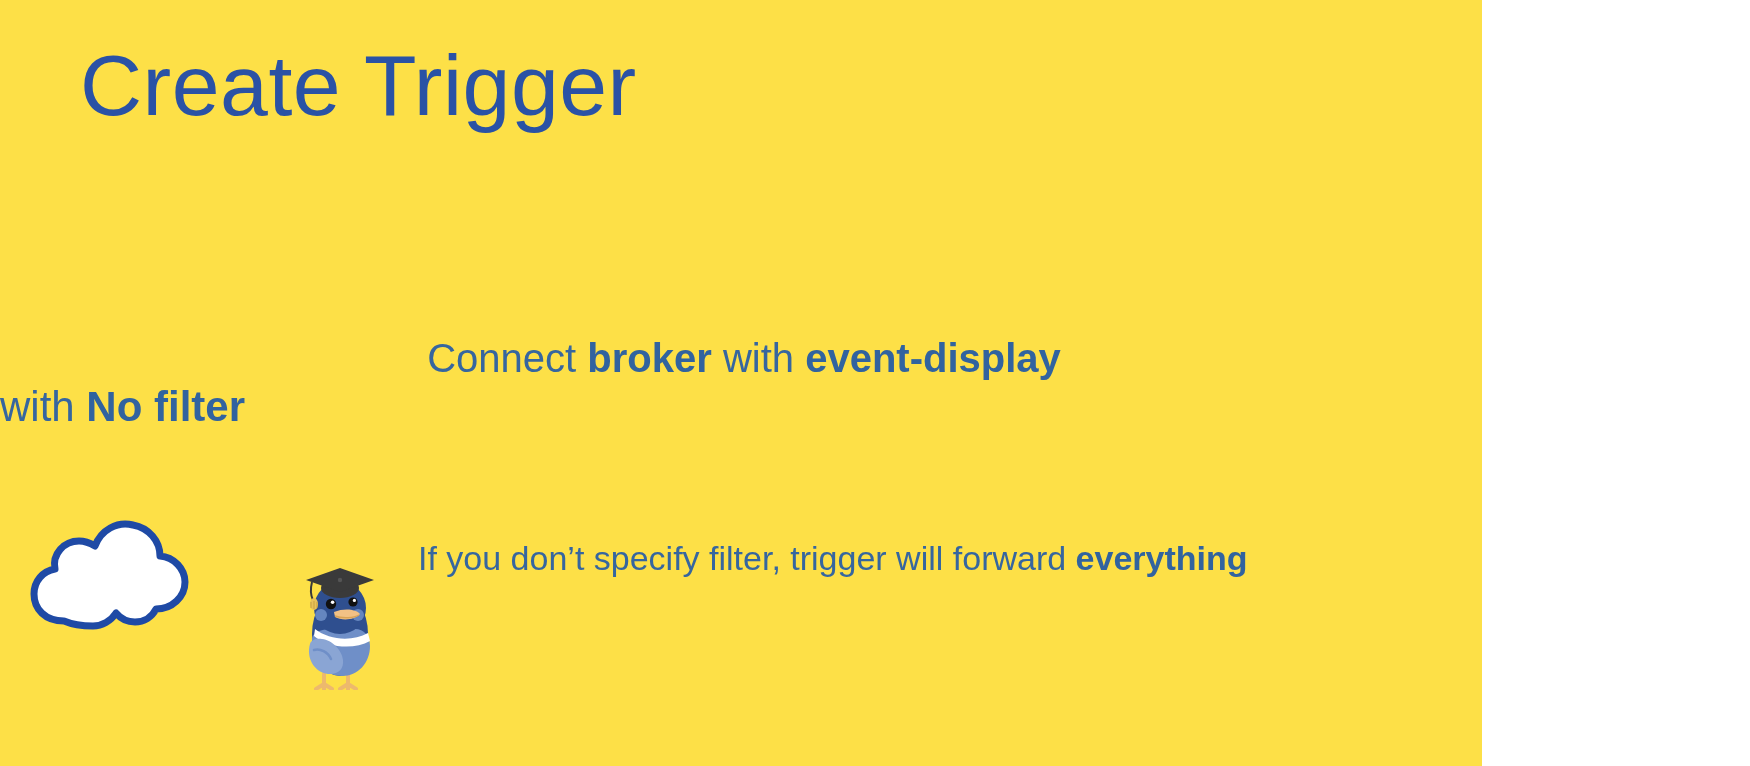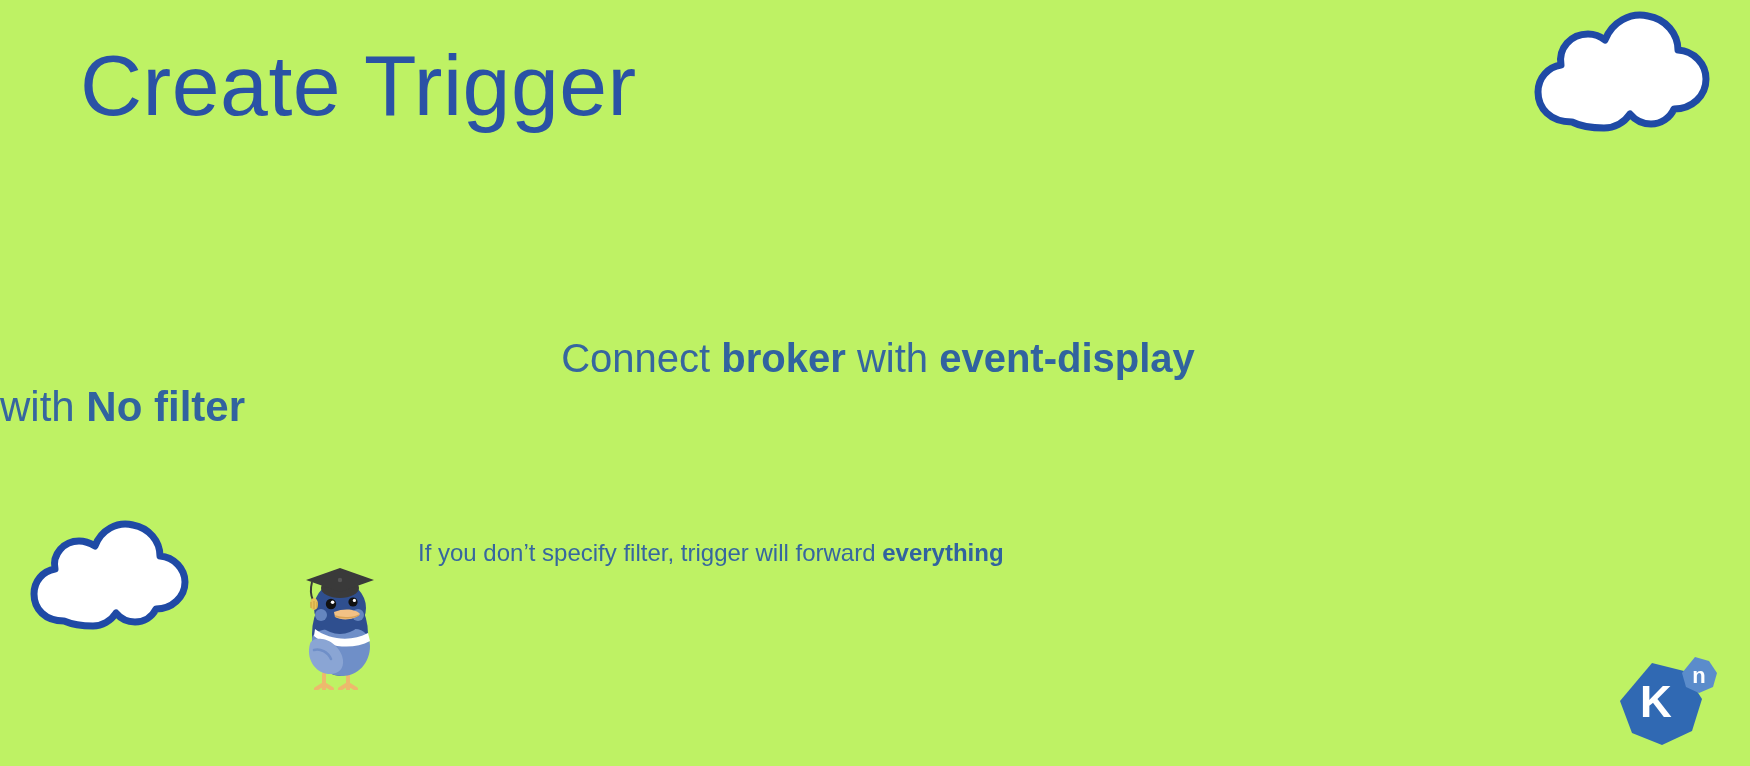--- a/index.html
+++ b/index.html
@@ -5,23 +5,23 @@
   html, body {
     margin: 0;
     padding: 0;
     background: #ffffff;
   }
   body {
     font-family: "Liberation Sans", sans-serif;
   }
   .slide {
     position: relative;
-    width: 1750px;
+    width: 1482px;
     height: 766px;
-    background: #bef264;
+    background: #fde047;
     overflow: hidden;
   }
 
   
   .slide-title {
     position: absolute;
     left: 80px;
     top: 38px;
     font-size: 86px;
     font-weight: 400;
@@ -52,21 +52,21 @@
   }
   .line-filter {
     left: 0;
     right: 0;
     top: 383px;
     font-size: 42px;
   }
   .line-note {
     left: 418px;
     top: 539px;
-    font-size: 24px;
+    font-size: 34px;
   }
 
   
   .cloud {
     position: absolute;
   }
   .cloud-top-right {
     left: 1520px;
     top: 8px;
     width: 196px;

